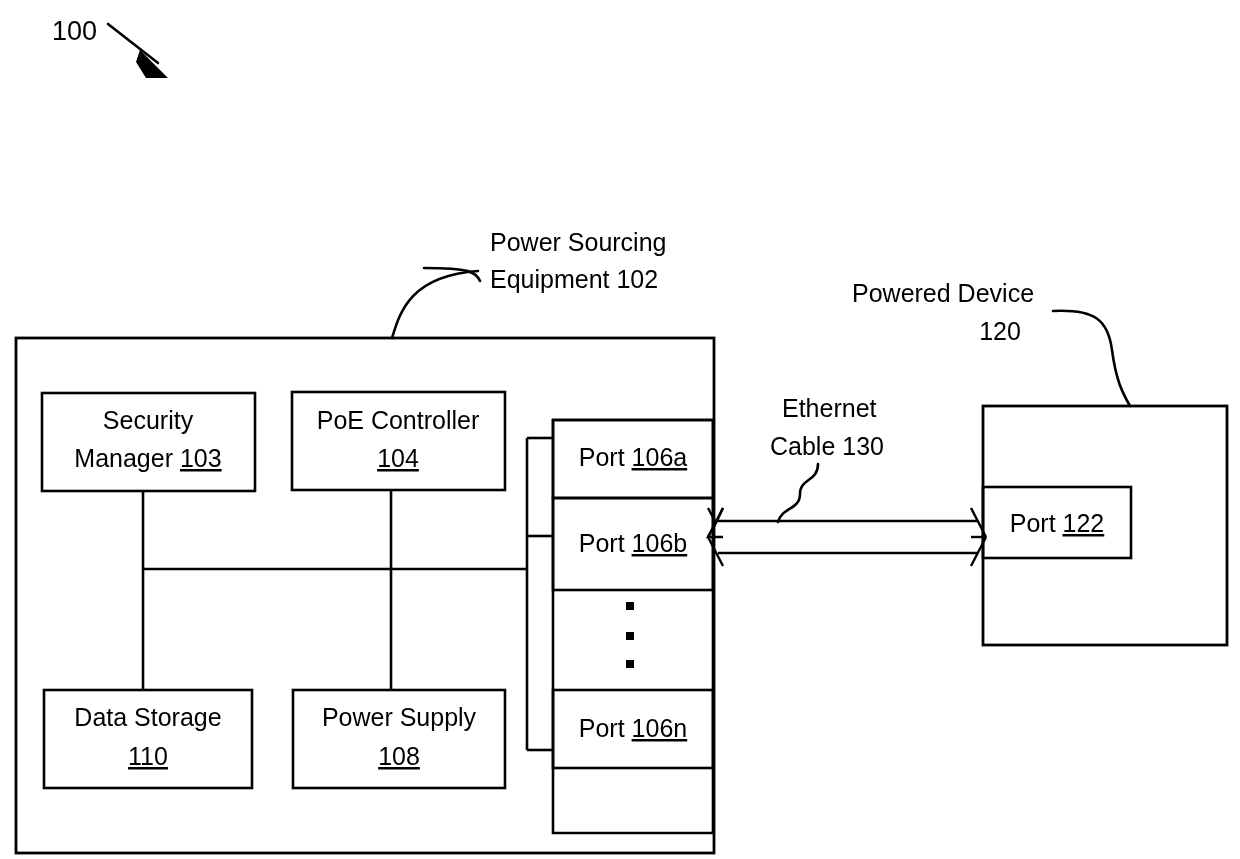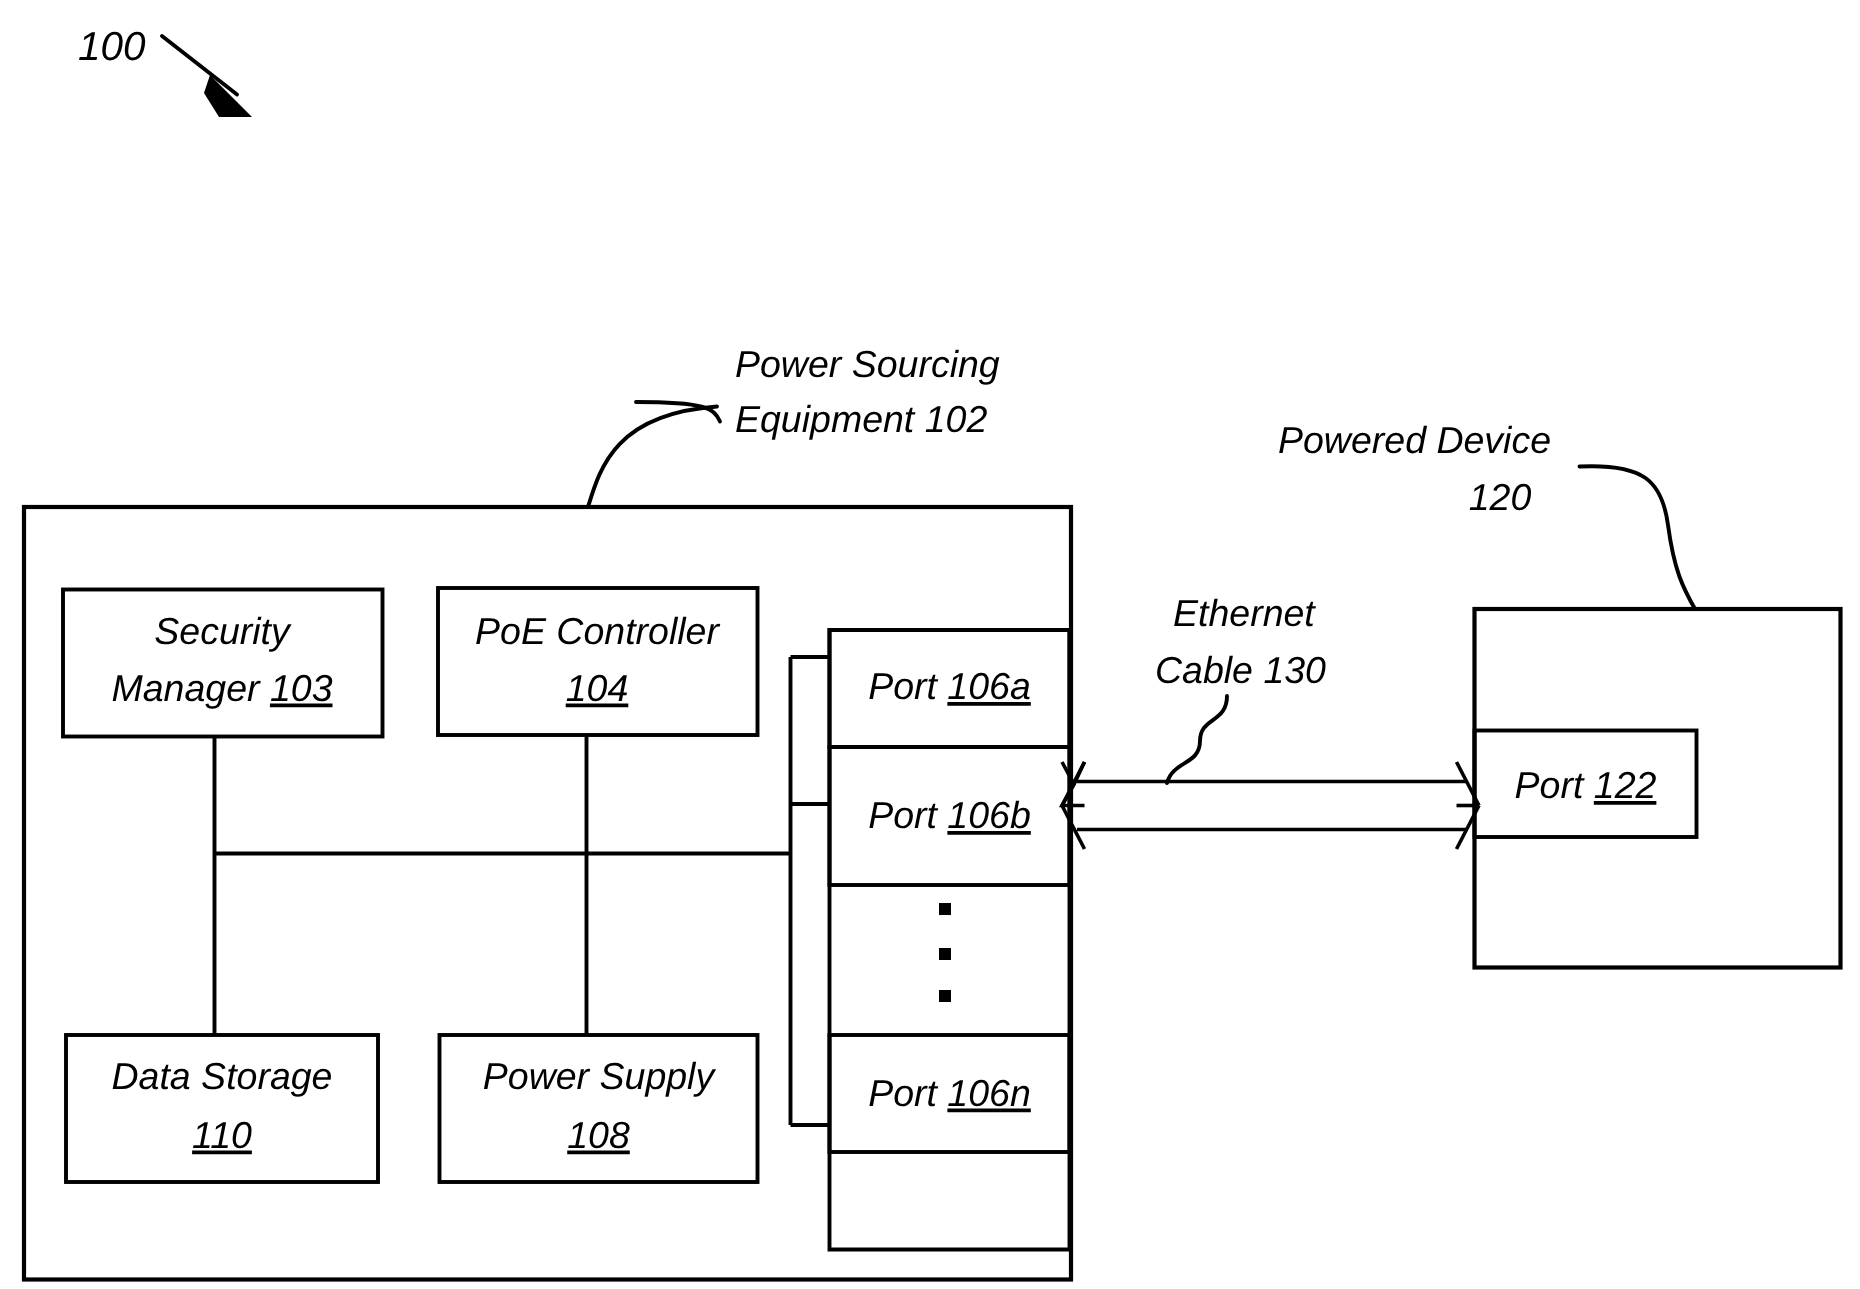--- a/index.html
+++ b/index.html
@@ -11,21 +11,20 @@
     width: 1240px;
     height: 859px;
     font-family: "Liberation Sans", sans-serif;
     overflow: hidden;
   }
   #diagram-root {
     position: relative;
     width: 1240px;
     height: 797px;
     background: #ffffff;
-    font-style: italic;
   }
   svg#figure {
     display: block;
     width: 1240px;
     height: 859px;
   }
   .box {
     fill: none;
     stroke: #000000;
     stroke-width: 2.6;

